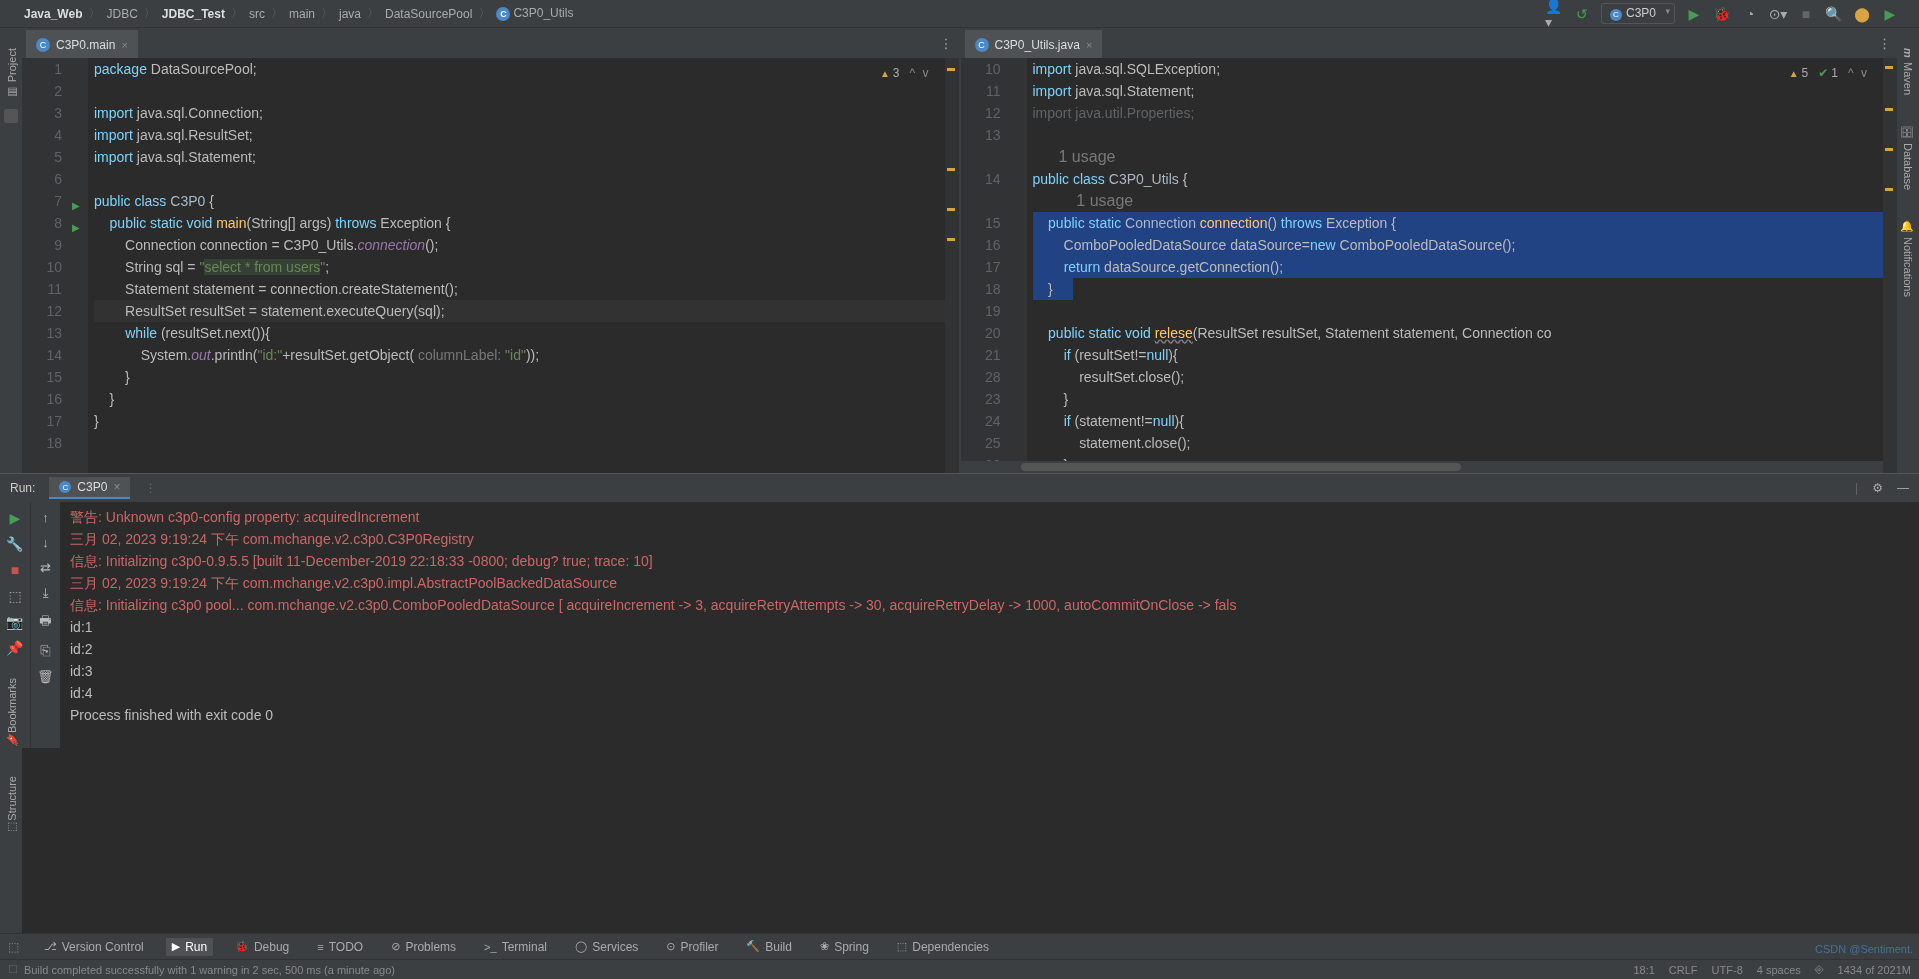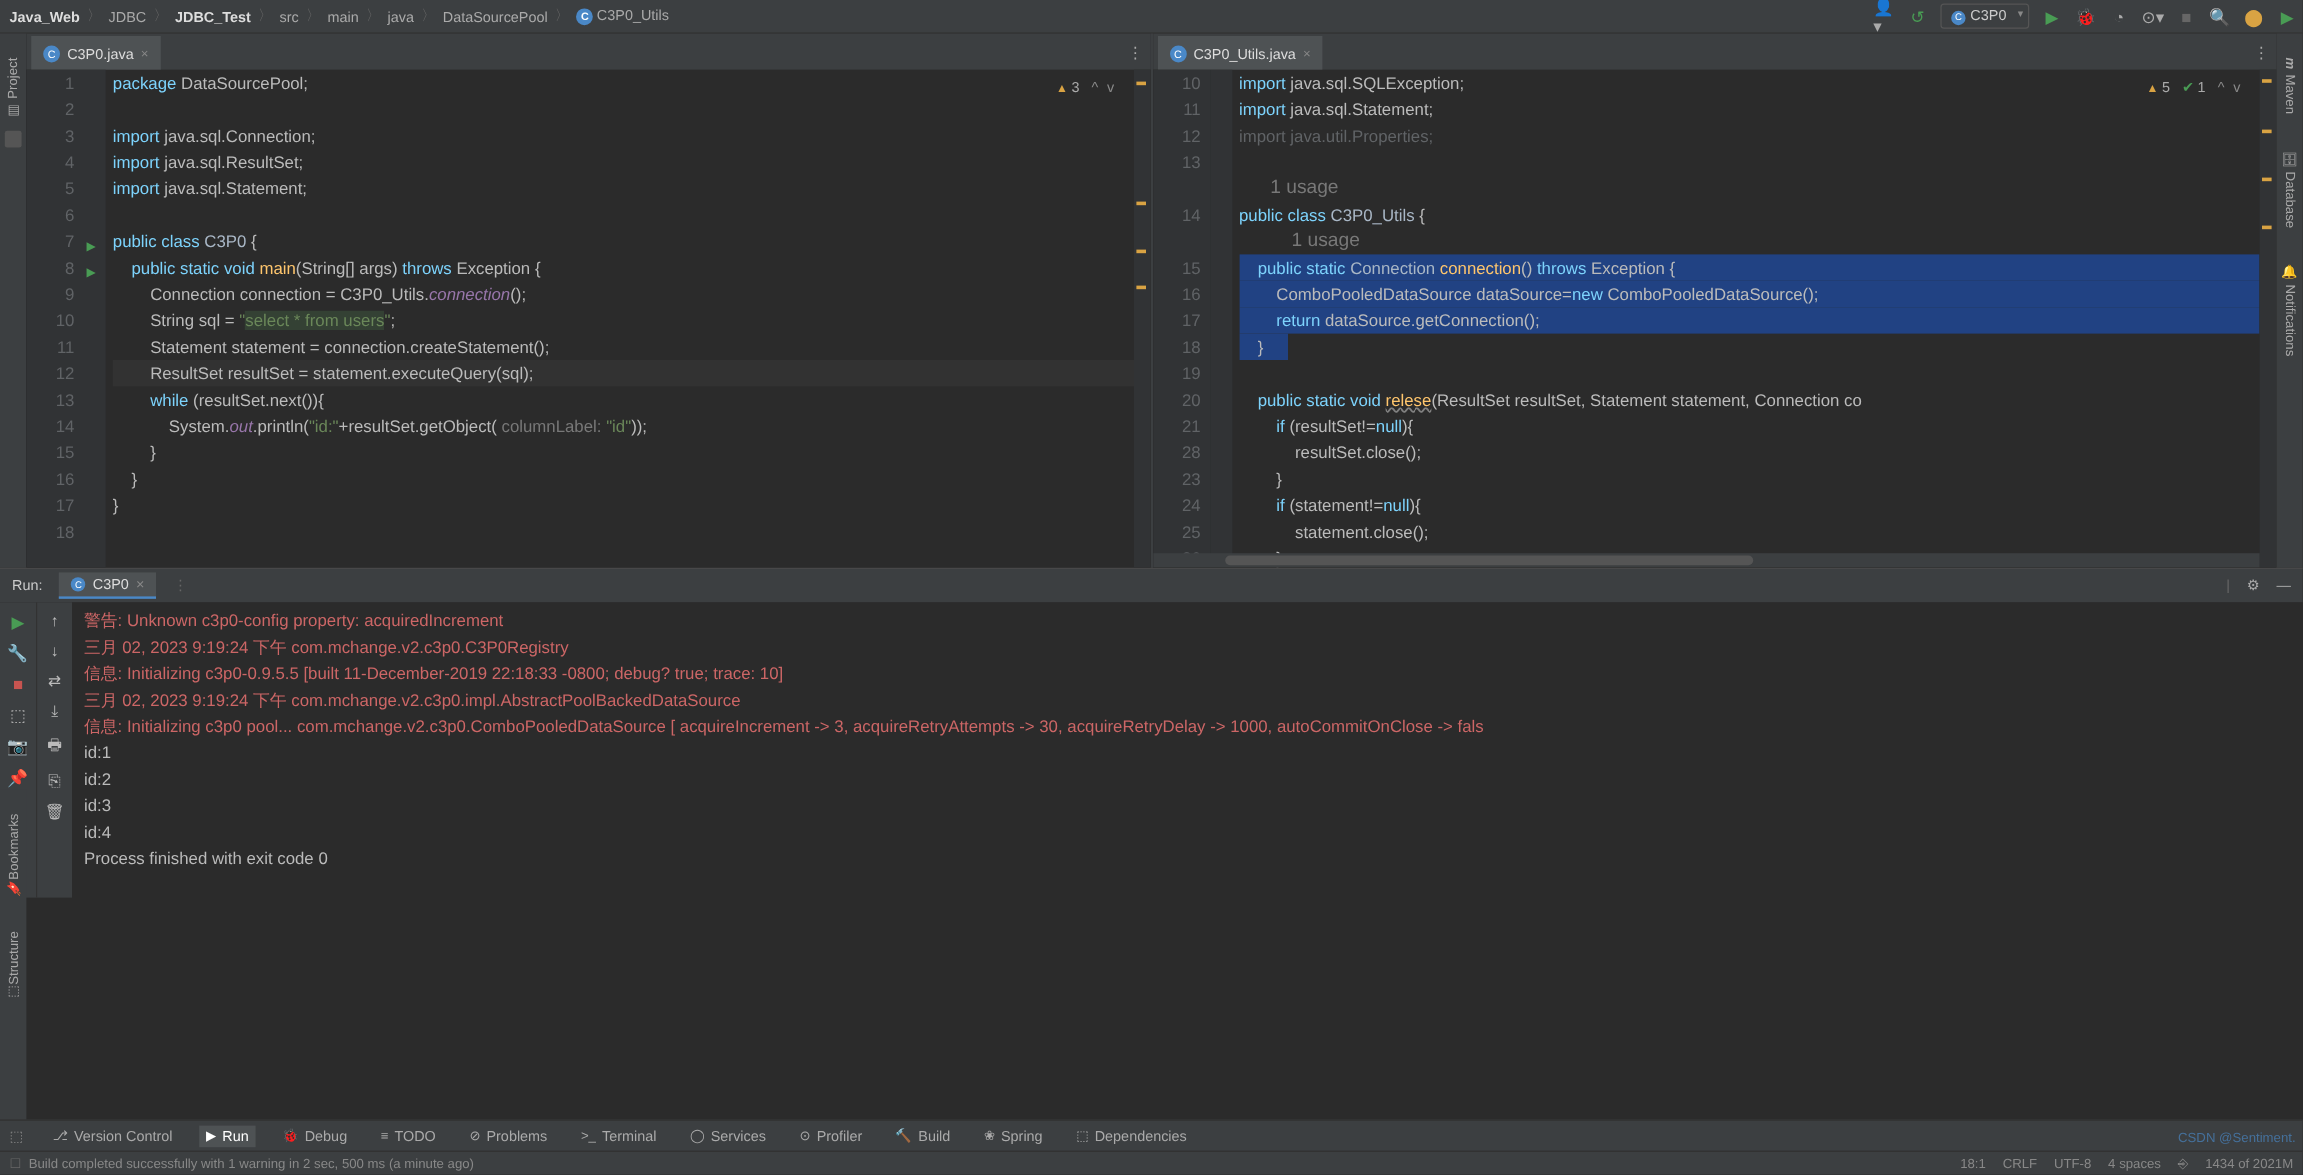--- a/index.html
+++ b/index.html
@@ -1,17 +1,17 @@
 <!DOCTYPE html>
 <html><head>
 <meta charset="utf-8">
 <style>
 * { margin:0; padding:0; box-sizing:border-box; font-family:"Segoe UI",Arial,sans-serif; }
 body { background:#2b2b2b; color:#bbbbbb; font-size:13px; width:1919px; height:979px; overflow:hidden; position:relative; }
-.topbar { display:flex; align-items:center; height:28px; background:#3c3f41; border-bottom:1px solid #323232; padding:0 4px; }
+.topbar { display:flex; align-items:center; height:28px; background:#3c3f41; border-bottom:1px solid #323232; padding:0 20px; }
 .breadcrumbs { display:flex; align-items:center; gap:2px; font-size:12px; color:#aaa; }
 .breadcrumbs .bc { padding:0 4px; cursor:pointer; }
 .breadcrumbs .bc.bold { color:#ddd; font-weight:bold; }
 .breadcrumbs .sep { color:#666; }
 .breadcrumbs .cls-icon { display:inline-flex; width:14px; height:14px; background:#4a88c7; border-radius:50%; color:#fff; font-size:9px; align-items:center; justify-content:center; font-weight:bold; margin-right:3px;}
 .topbar-spacer { flex:1; }
 .topbar-tools { display:flex; align-items:center; gap:10px; }
 .tool-icon { width:18px; height:18px; display:flex; align-items:center; justify-content:center; color:#aaa; cursor:pointer; font-size:14px;}
 .run-config { background:#3c3f41; border:1px solid #555; border-radius:3px; padding:2px 18px 2px 8px; color:#ccc; font-size:12px; position:relative;}
 .run-config::after{content:"▾"; position:absolute; right:4px; color:#888; font-size:9px;}
@@ -129,21 +129,21 @@
         <span>▤</span>
         <span>Project</span>
       </div>
     <div style="width:14px;height:14px;background:#555;border-radius:2px;margin-top:-20px;"></div>
   </div>
 
   <div class="editor-pane">
     <div class="tabs">
       <div class="tab">
         <span class="cls-icon" style="display:inline-flex;width:14px;height:14px;background:#4a88c7;border-radius:50%;color:#fff;font-size:9px;align-items:center;justify-content:center;">C</span>
-        <span>C3P0.java</span>
+        <span>C3P0.main</span>
         <span class="close">×</span>
       </div>
       <span class="more">⋮</span>
     </div>
     <div class="editor-body">
       <div class="editor-status">
         <span class="warn">3</span>
         <span class="ctrls">^  v</span>
       </div>
       <div class="gutter-nums" id="gutL">

